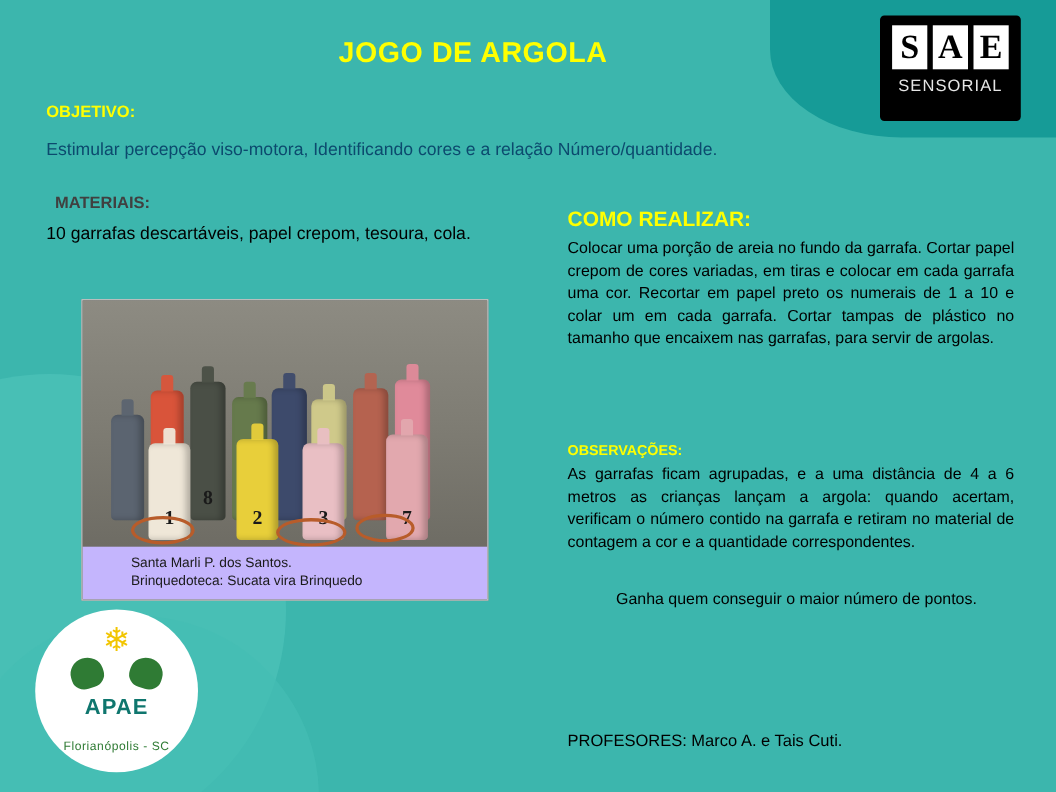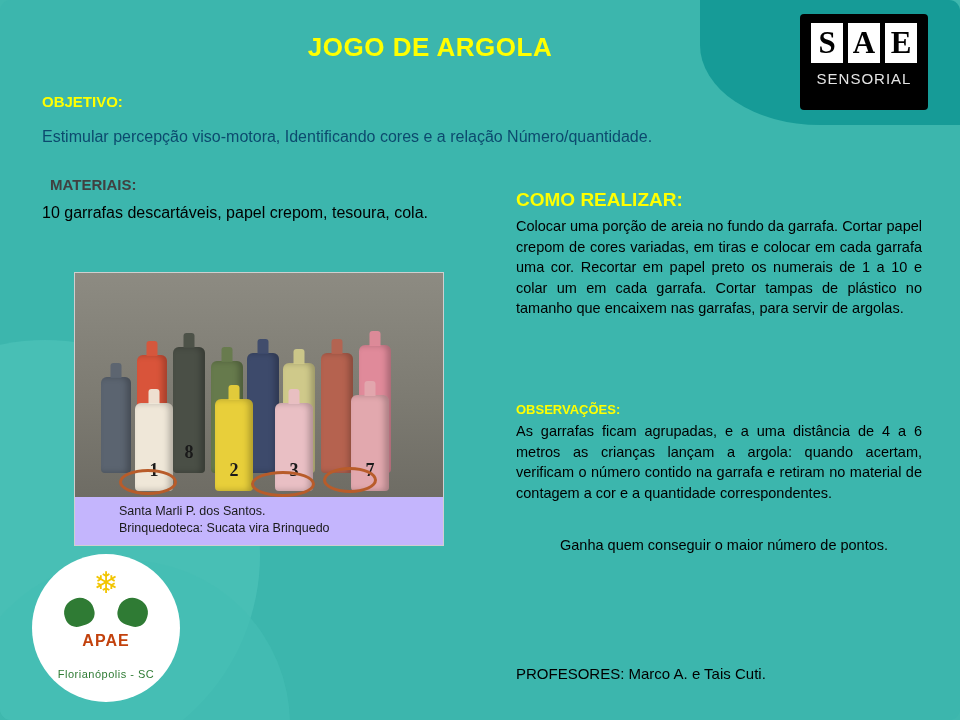--- a/index.html
+++ b/index.html
@@ -14,21 +14,20 @@
     background: #3fb8ae;
     position: relative;
   }
   .slide {
     position: absolute;
     left: 0; top: 0;
     width: 960px;
     height: 720px;
     background: #3cb6ad;
     overflow: hidden;
-    border-radius: 11px;
   }
   
   .deco-circle-left {
     position: absolute;
     left: -170px;
     top: 340px;
     width: 430px;
     height: 430px;
     border-radius: 50%;
     background: #4cc2b8;
@@ -284,23 +283,23 @@
     position: absolute;
     top: 0;
     width: 30px;
     height: 28px;
     background: #2f7b34;
     border-radius: 50% 50% 40% 40%;
   }
   .apae-hands:before { left: 4px; transform: rotate(-18deg); }
   .apae-hands:after { right: 4px; transform: rotate(18deg); }
   .apae-text {
-    font-size: 16px;
-    font-weight: bold;
-    color: #c2410c;
+    font-size: 20px;
+    font-weight: bold;
+    color: #0f766e;
     letter-spacing: 1px;
     margin-top: 4px;
     font-family: "Liberation Sans", sans-serif;
   }
   .apae-sub {
     font-size: 11px;
     color: #2f7b34;
     letter-spacing: 0.5px;
     margin-top: 18px;
   }

